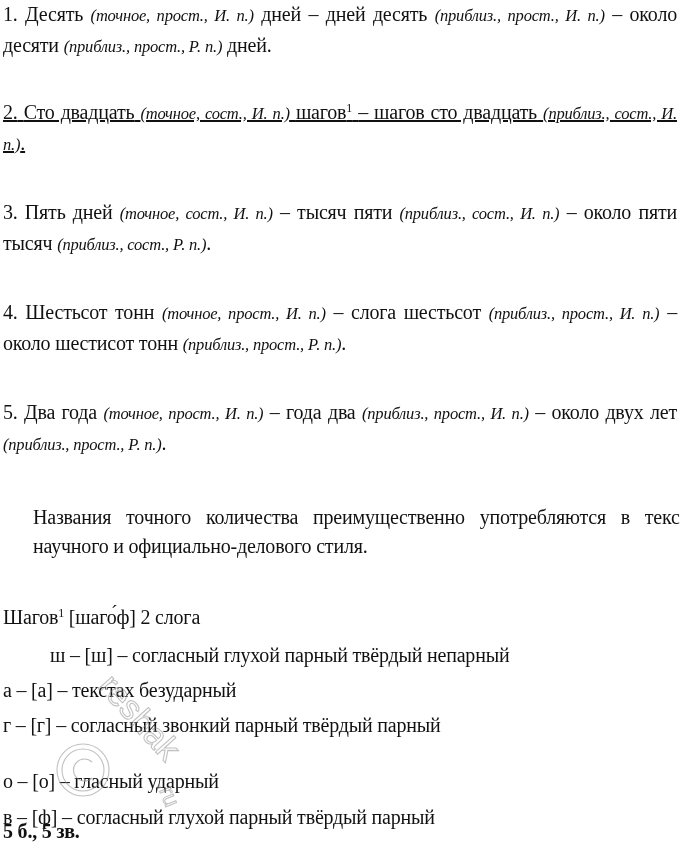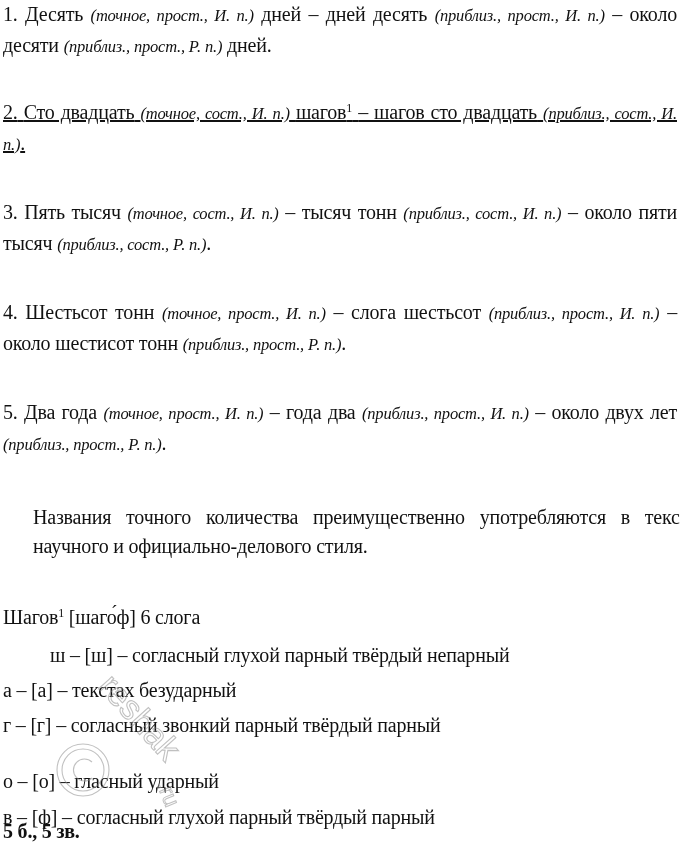--- a/index.html
+++ b/index.html
@@ -83,23 +83,23 @@
     <span>2.</span>
     <span>Сто двадцать</span>
     <span class="it">(точное, сост., И. п.)</span>
     <span>шагов</span><sup>1</sup>
     <span>– шагов сто двадцать</span>
     <span class="it">(приблиз., сост., И. п.)</span><span>.</span>
   </p>
 
   <p class="para" style="top:198px;">
     <span>3.</span>
-    <span>Пять тысяч</span>
+    <span>Пять дней</span>
     <span class="it">(точное, сост., И. п.)</span>
-    <span>– тысяч тонн</span>
+    <span>– тысяч пяти</span>
     <span class="it">(приблиз., сост., И. п.)</span>
     <span>– около пяти тысяч</span>
     <span class="it">(приблиз., сост., Р. п.)</span><span>.</span>
   </p>
 
   <p class="para" style="top:298px;">
     <span>4.</span>
     <span>Шестьсот тонн</span>
     <span class="it">(точное, прост., И. п.)</span>
     <span>– слога шестьсот</span>
@@ -116,21 +116,21 @@
     <span class="it">(приблиз., прост., И. п.)</span>
     <span>– около двух лет</span>
     <span class="it">(приблиз., прост., Р. п.)</span><span>.</span>
   </p>
 
   <p class="para" style="top:503px;margin-left:30px;">Названия точного количества преимущественно употребляются в текстах научного и официально-делового стиля.</p>
 
   <div class="block-line" style="top:604px;">
     <span>Шагов</span><sup>1</sup>
     <span>[шаго́ф]</span>
-    <span>6 слога</span>
+    <span>2 слога</span>
   </div>
 
   <div class="block-line" style="top:642px;margin-left:47px;">ш – [ш] – согласный глухой парный твёрдый непарный</div>
   <div class="block-line" style="top:677px;">а – [а] – текстах безударный</div>
   <div class="block-line" style="top:712px;">г – [г] – согласный звонкий парный твёрдый парный</div>
   <div class="block-line" style="top:768px;">о – [о] – гласный ударный</div>
   <div class="block-line" style="top:804px;">в – [ф] – согласный глухой парный твёрдый парный</div>
   <div class="block-line" style="top:818px;font-weight:bold;">5 б., 5 зв.</div>
 
   <svg class="watermark" viewBox="0 0 130 150">

